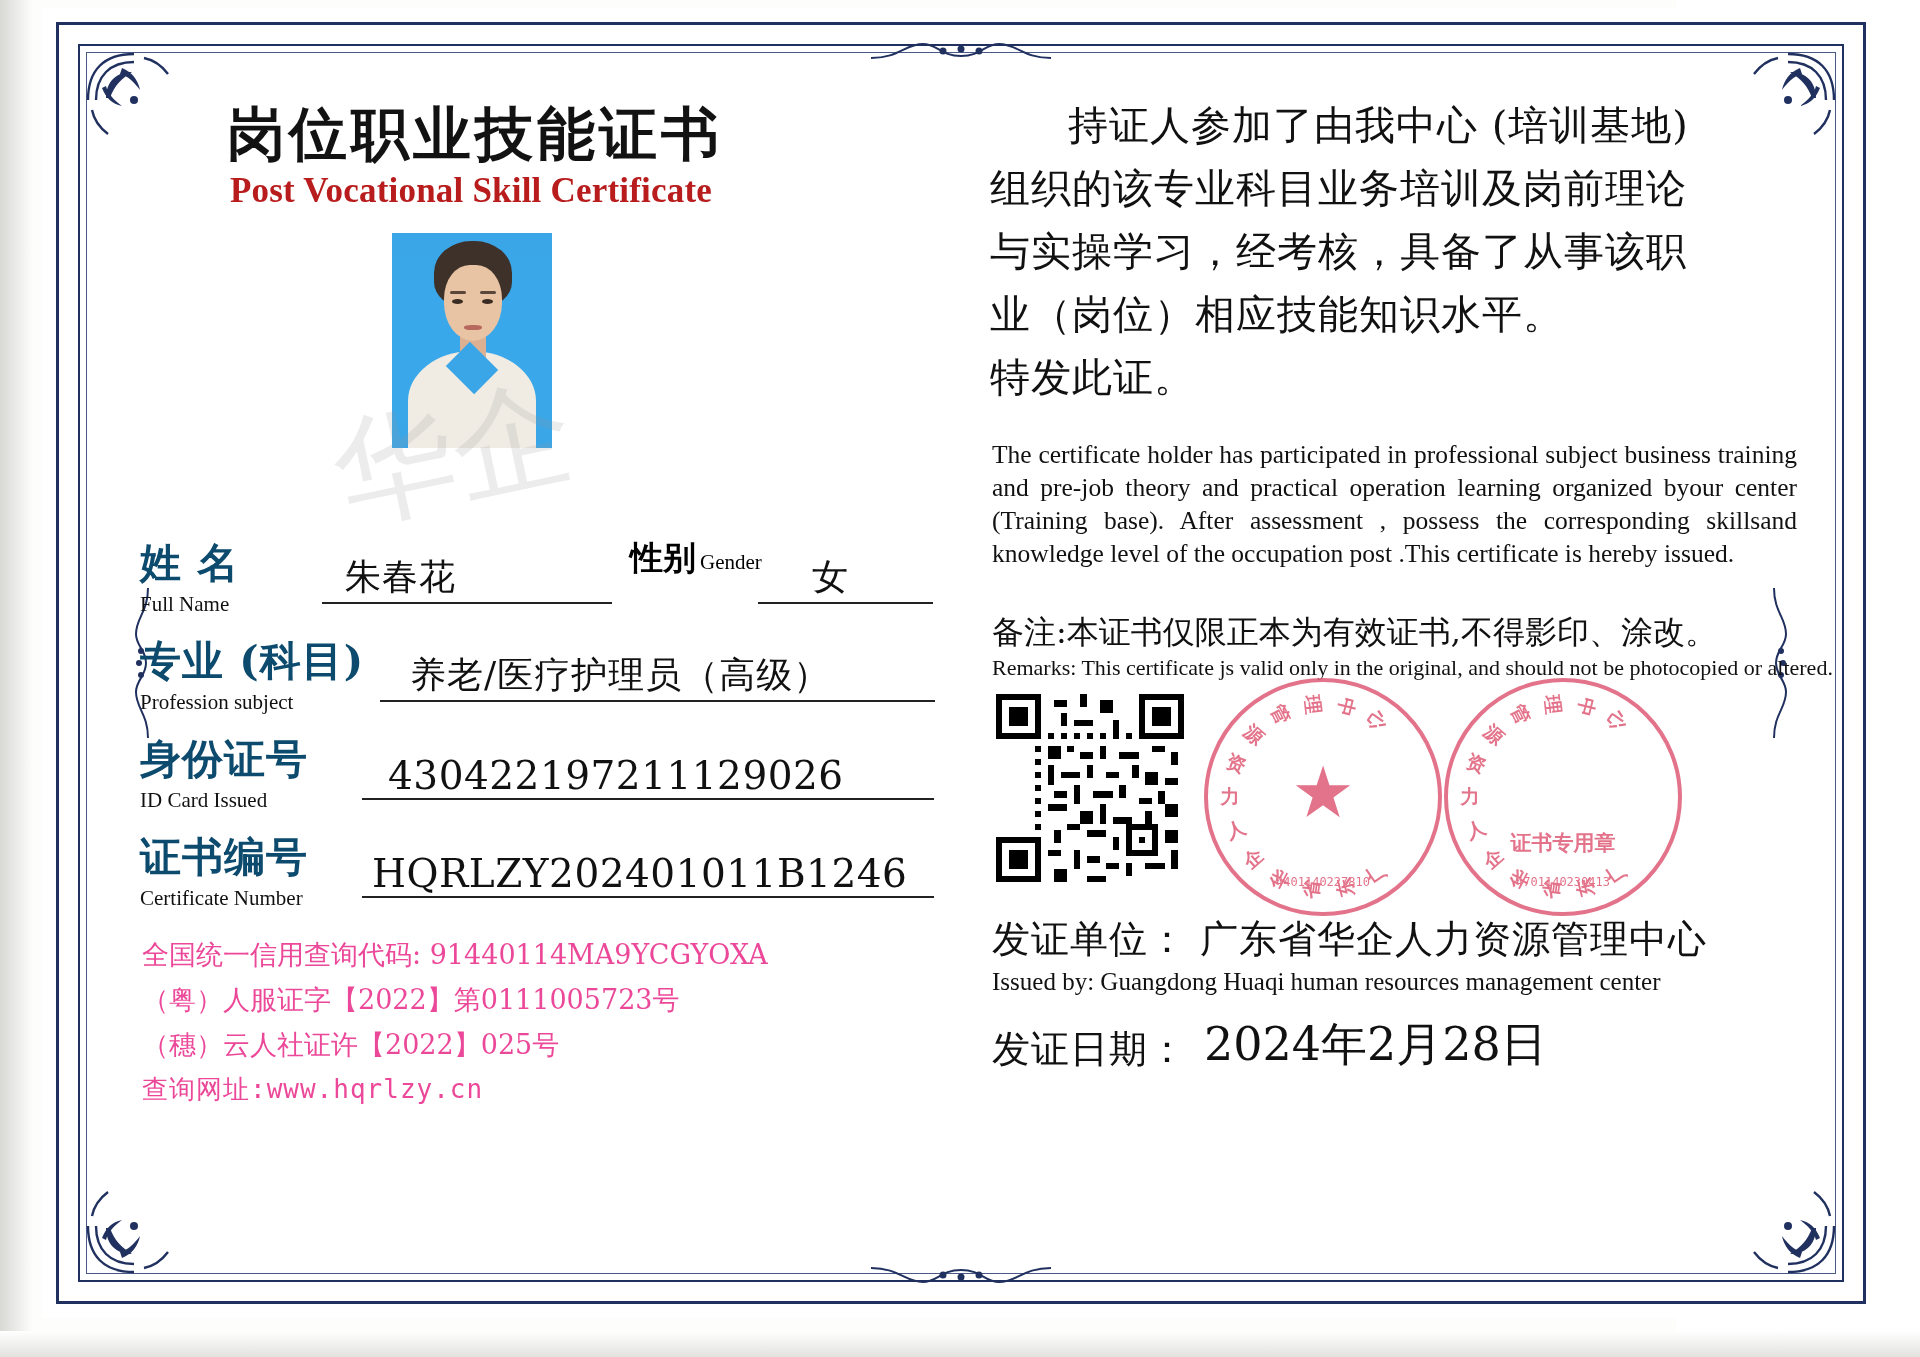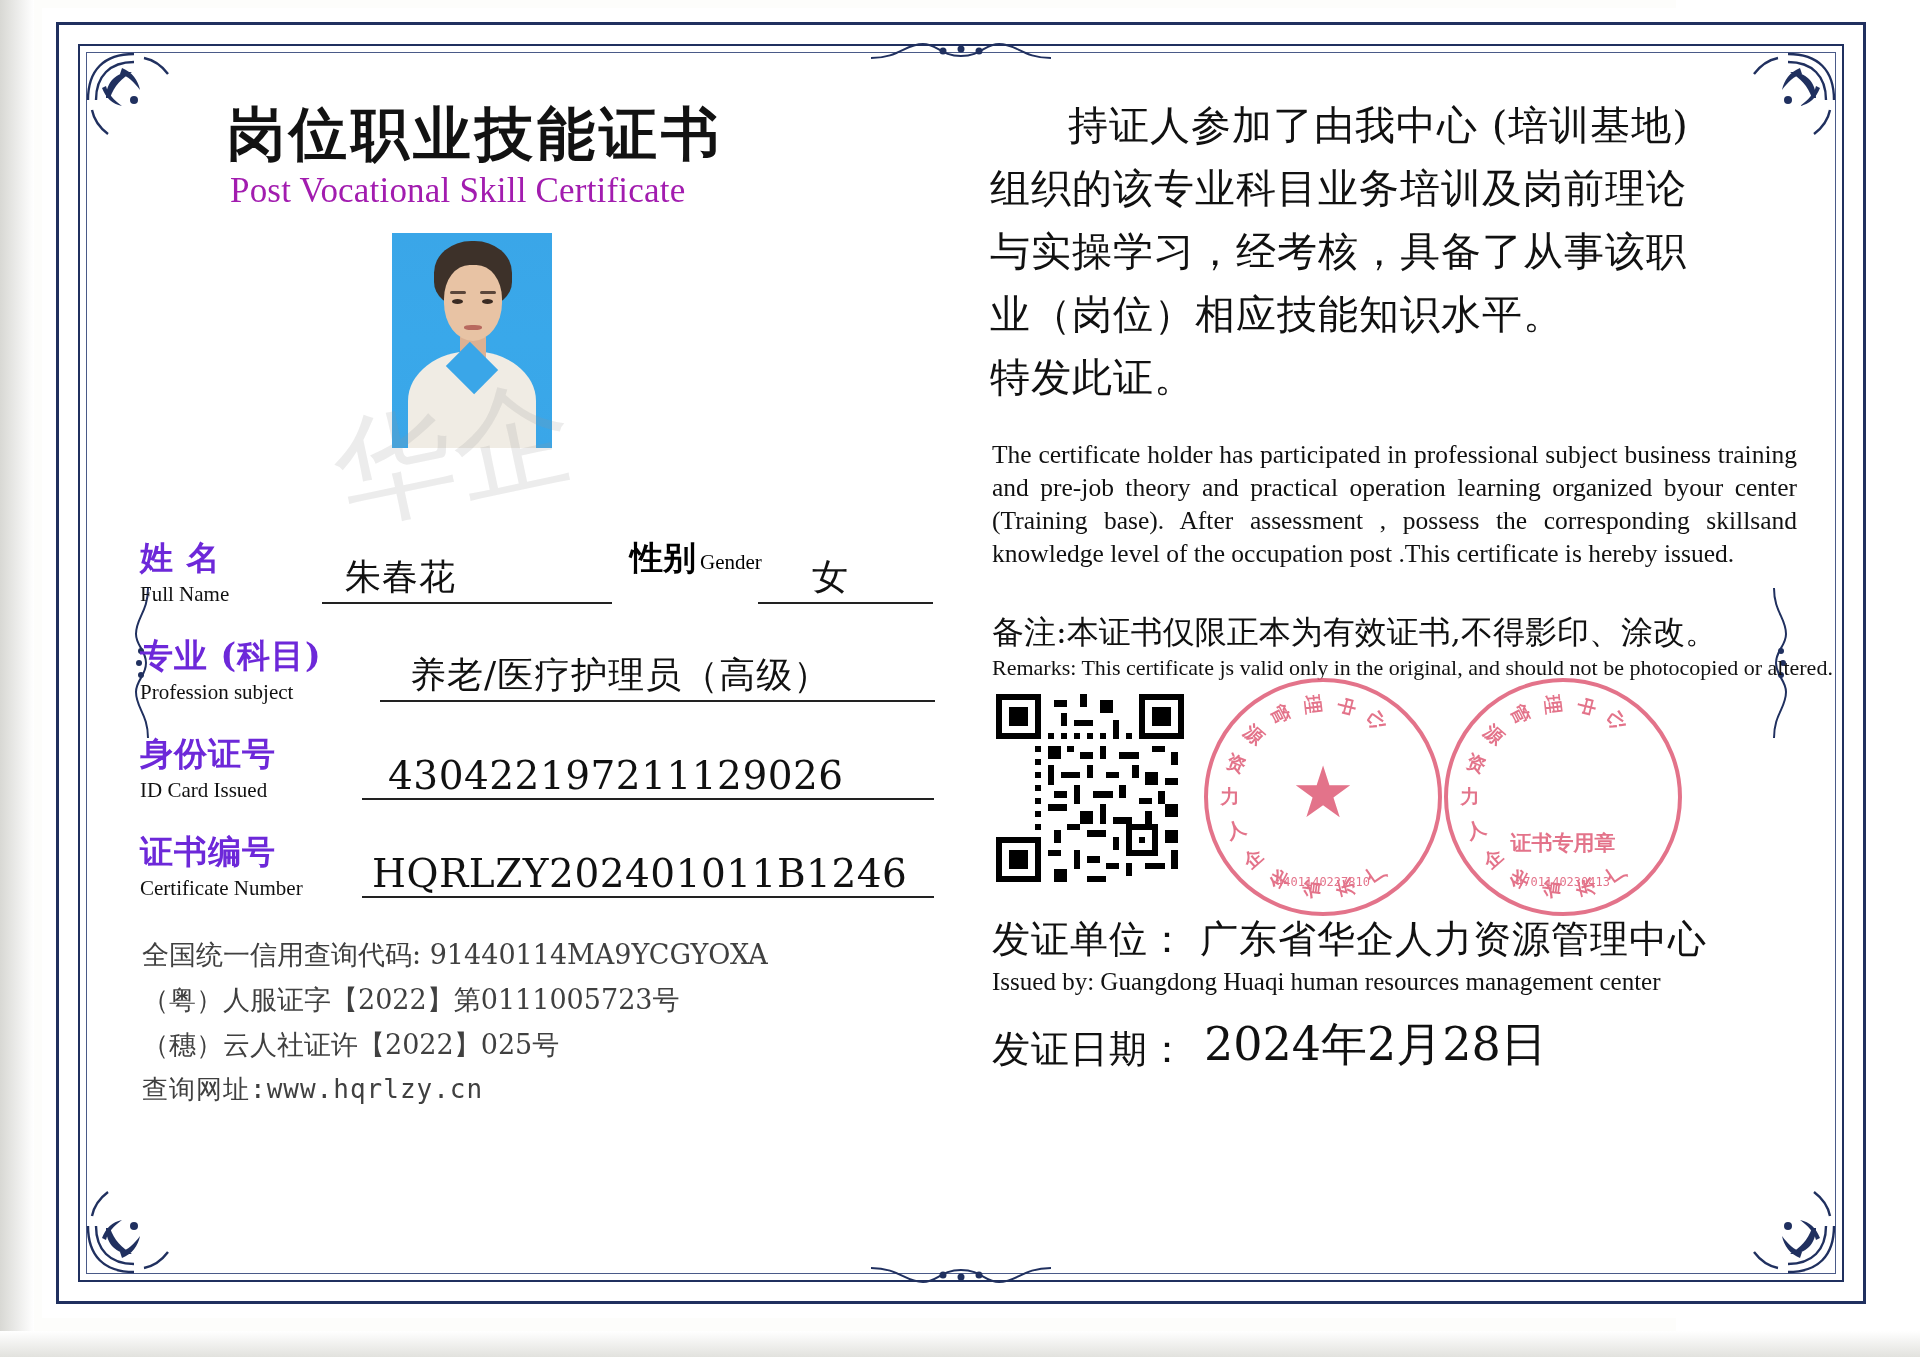--- a/index.html
+++ b/index.html
@@ -121,24 +121,24 @@
     font-weight: bold;
     font-size: 58px;
     letter-spacing: 4px;
     color: #121212;
     white-space: nowrap;
   }
   #title-en {
     position: absolute;
     left: 128px; top: 105px;
     font-family: "Liberation Serif", serif;
-    font-weight: normal;
+    font-weight: bold;
     font-size: 35px;
     letter-spacing: 0.2px;
-    color: #a21caf;
+    color: #b91c1c;
     white-space: nowrap;
   }
 
   
   #photo-frame {
     position: absolute;
     left: 290px; top: 167px;
     width: 160px; height: 215px;
     background: linear-gradient(180deg,#3aa6e8 0%, #39a8ea 50%, #3aa6e8 100%);
     overflow: hidden;
@@ -226,22 +226,22 @@
   .lbl {
     position: absolute;
     left: 0; top: 0;
     width: 190px;
     text-align: left;
   }
   .lbl .cn {
     display: block;
     font-family: "DejaVu Serif", "Liberation Serif", serif;
     font-weight: bold;
-    font-size: 33px;
-    color: #6d28d9;
+    font-size: 41px;
+    color: #0c4a6e;
     letter-spacing: 1px;
     white-space: nowrap;
   }
   .lbl .en {
     display: block;
     font-family: "Liberation Serif", serif;
     font-size: 21px;
     color: #111;
     white-space: nowrap;
     margin-top: 1px;
@@ -291,21 +291,21 @@
   
   #footnotes {
     position: absolute;
     left: 40px;
     top: 866px;
     width: 780px;
   }
   #footnotes div {
     font-family: "DejaVu Serif", "Liberation Serif", serif;
     font-size: 27px;
-    color: #404040;
+    color: #ec4899;
     line-height: 45px;
     white-space: nowrap;
   }
   #footnotes div.mono {
     font-family: "DejaVu Sans Mono", "Liberation Mono", monospace;
     font-size: 26px;
     letter-spacing: 1px;
   }
 
   

